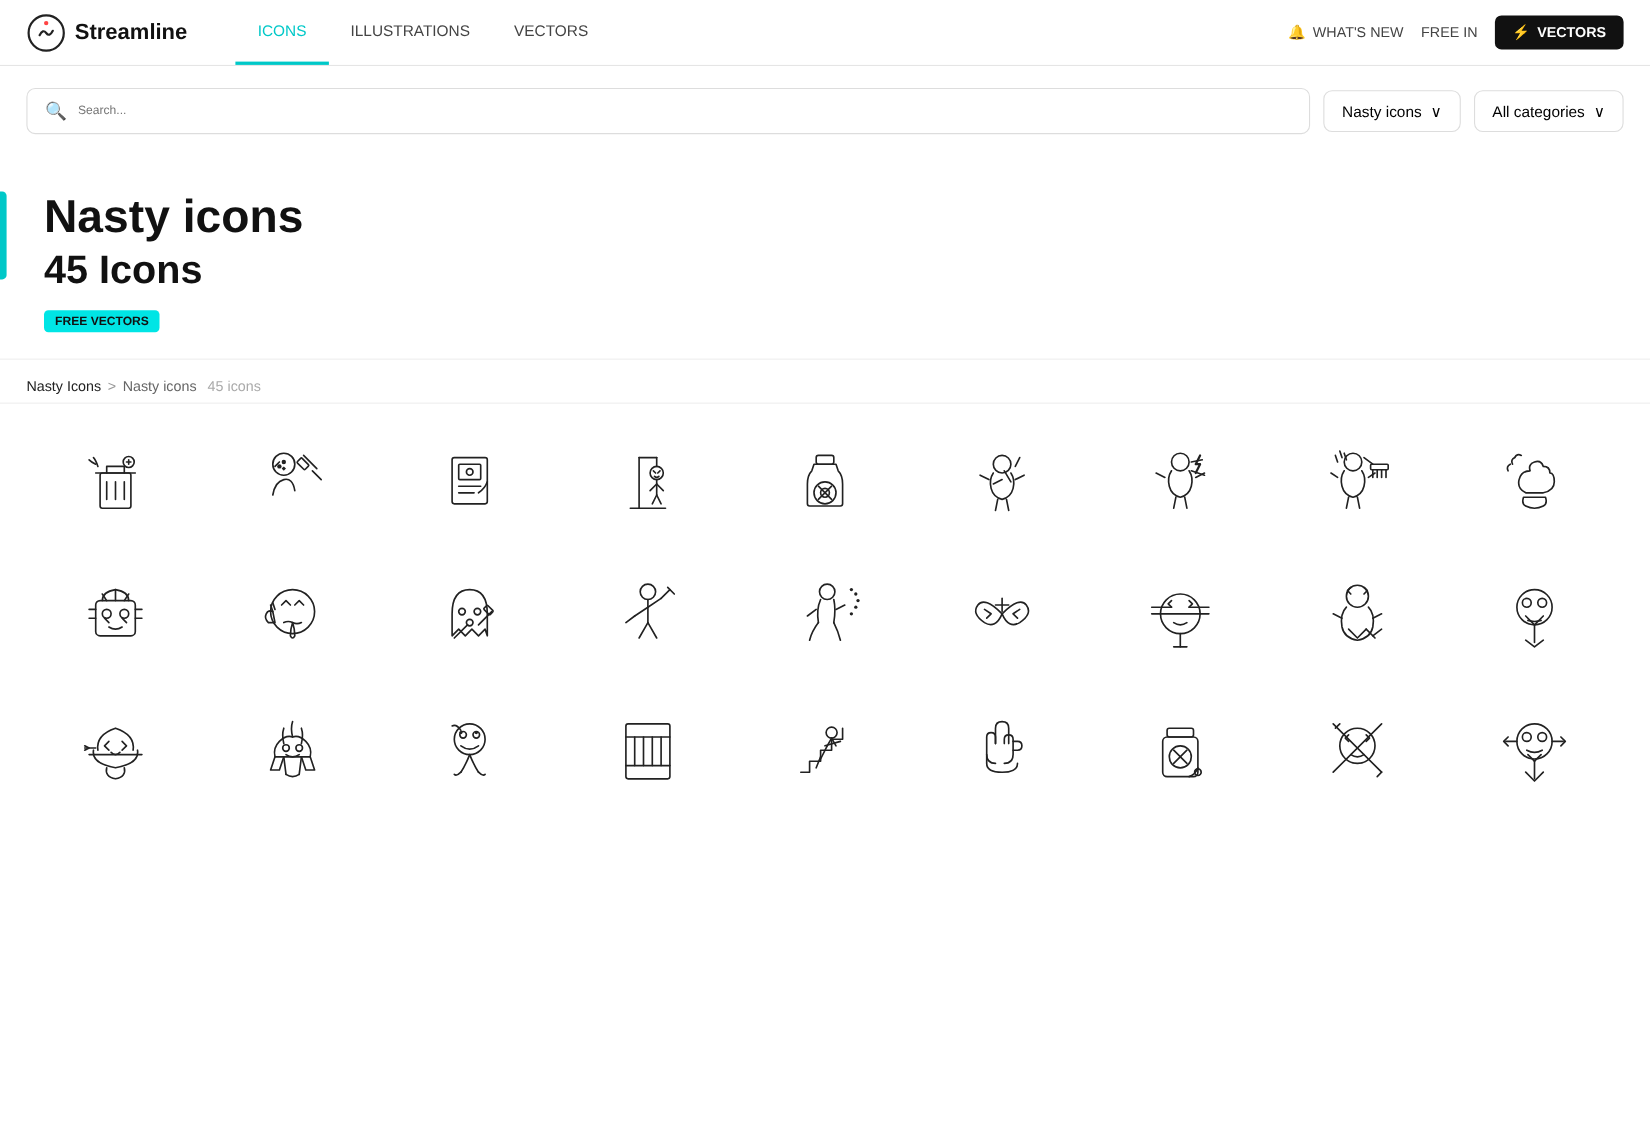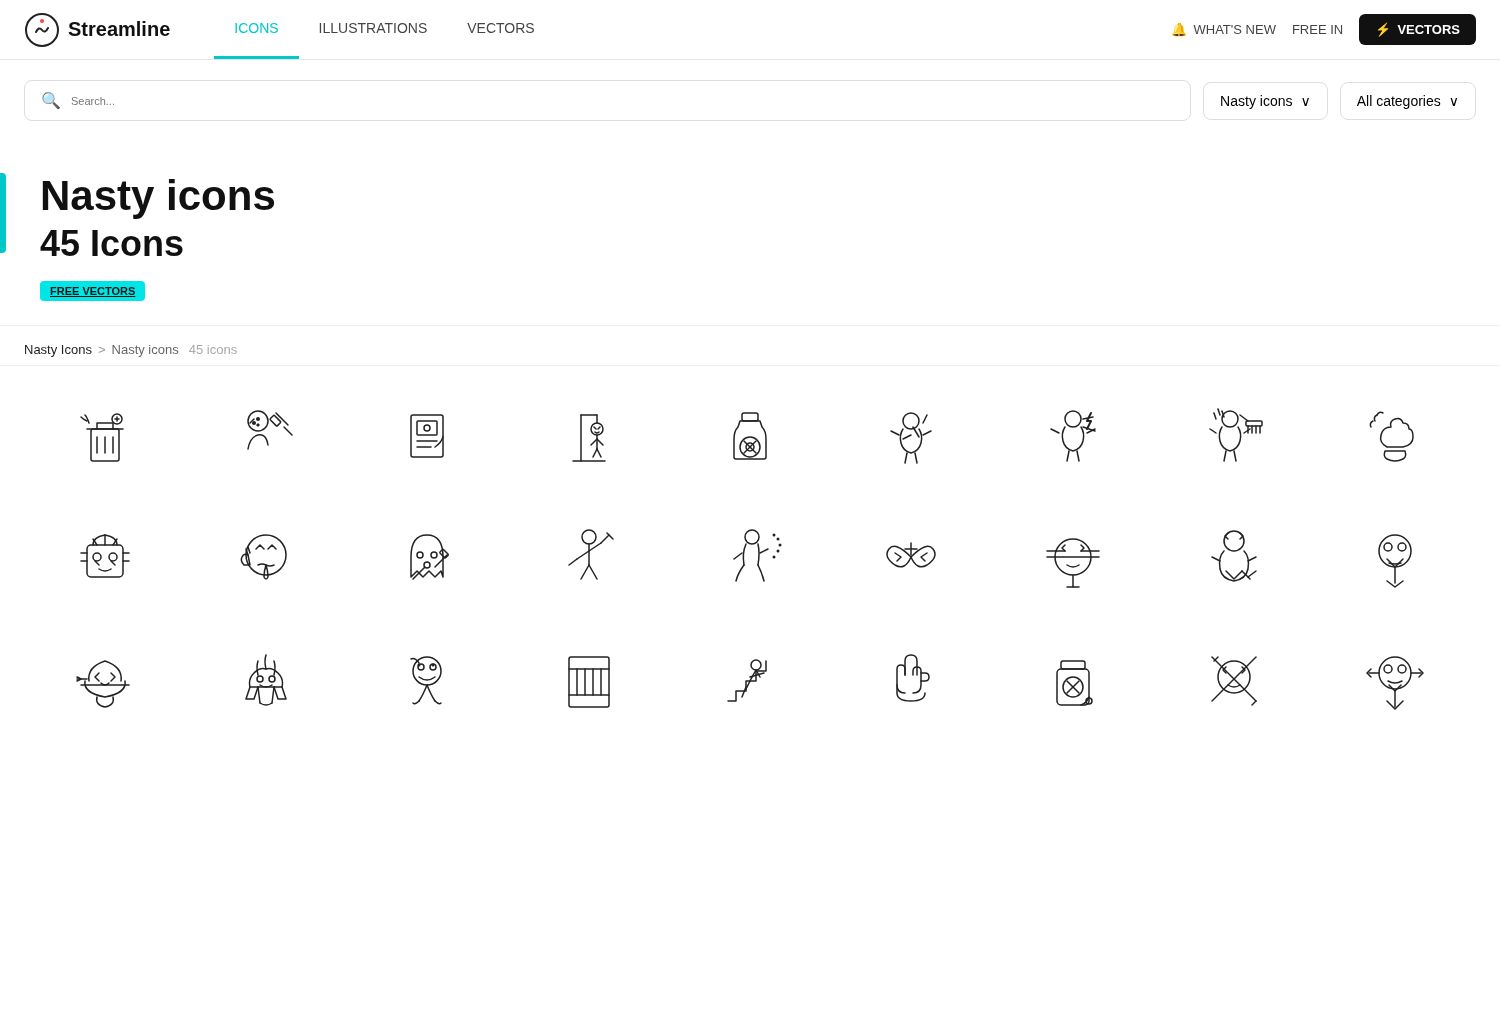--- a/index.html
+++ b/index.html
@@ -80,21 +80,20 @@
     }
     .hero-left { padding-left: 16px; }
     .hero-title { font-size: 42px; font-weight: 800; color: #111; line-height: 1.1; }
     .hero-count { font-size: 36px; font-weight: 700; color: #111; margin-top: 4px; }
     .badge-free {
       display: inline-block;
       background: #00e5e5; color: #111;
       font-size: 11px; font-weight: 700;
       padding: 4px 10px; border-radius: 4px;
       margin-top: 16px;
-      text-decoration: underline;
     }
     .hero-desc { max-width: 560px; font-size: 16px; color: #444; line-height: 1.6; padding-top: 8px; }
 
     
     .breadcrumb-section {
       padding: 16px 24px 8px 24px;
       font-size: 13px; color: #666;
       display: flex; align-items: center; gap: 6px;
       border-top: 1px solid #eee;
     }

